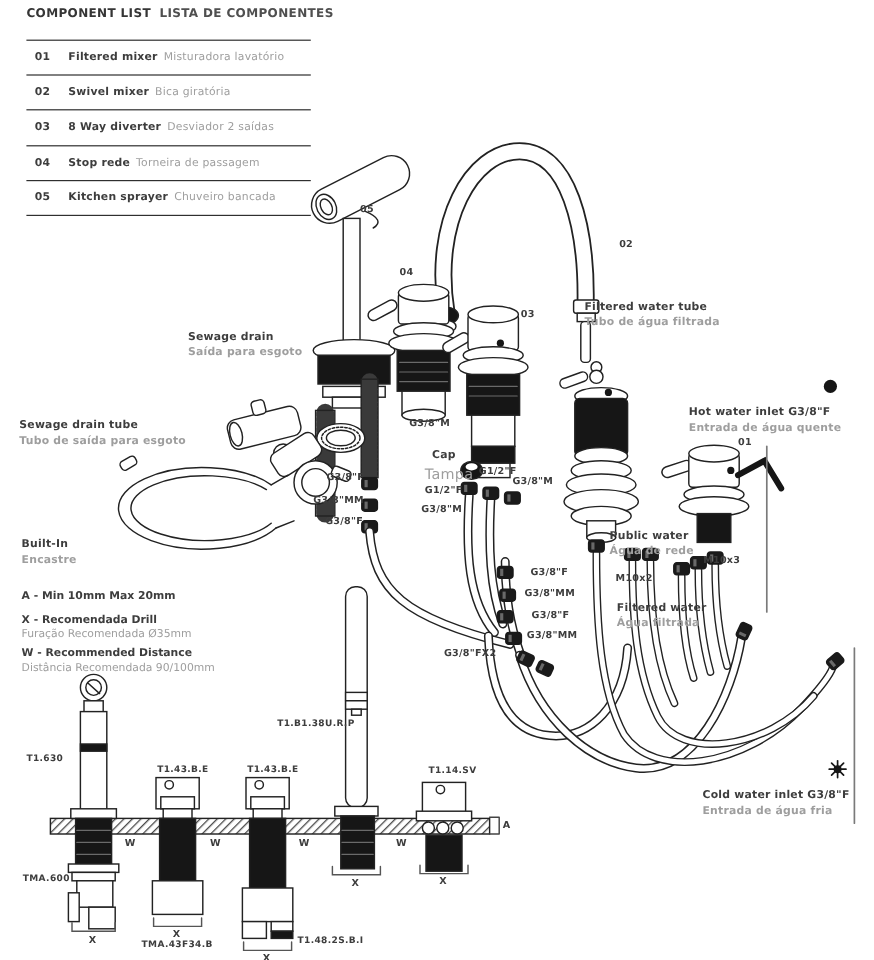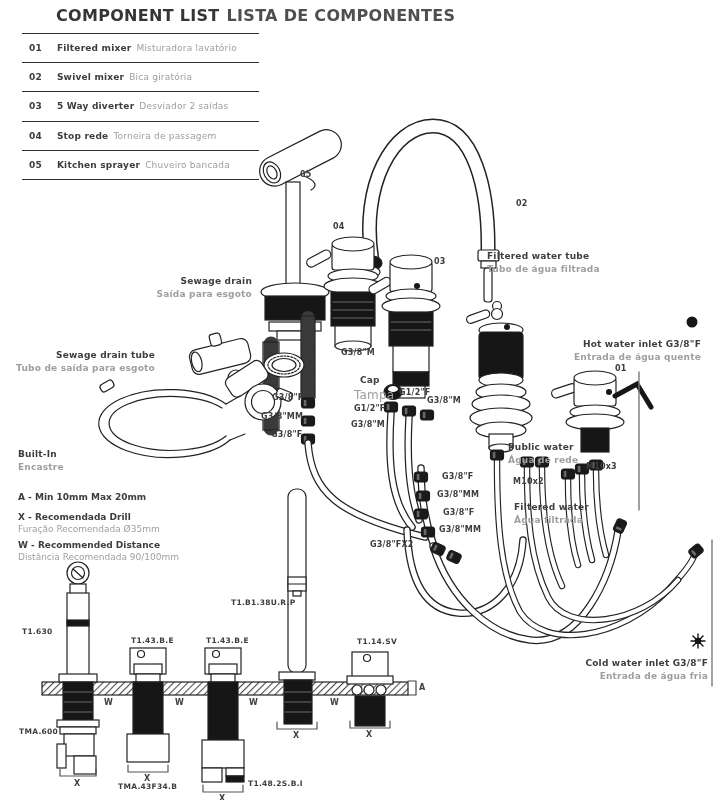--- a/index.html
+++ b/index.html
@@ -3,26 +3,26 @@
 <meta charset="utf-8">
 <style>
   html,body{margin:0;padding:0;background:#ffffff;}
   body{width:728px;height:800px;position:relative;overflow:hidden;
        font-family:"DejaVu Sans",sans-serif;color:#3d3d3d;}
   svg.art{position:absolute;left:0;top:0;z-index:0;}
   .lbl{position:absolute;z-index:2;white-space:nowrap;font-size:8px;font-weight:bold;
        color:#3d3d3d;letter-spacing:.2px;}
   .two{font-size:9px;line-height:13px;}
   .two .pt{color:#9e9e9e;font-weight:bold;}
-  .ra{text-align:right;}
+  .ra{text-align:left;}
   .gray{color:#9e9e9e;font-weight:normal;}
   .code{font-size:7.5px;letter-spacing:.3px;}
   .num{font-size:8px;}
   .dim{font-size:8px;}
-  .hdr{position:absolute;left:22px;top:6px;z-index:2;font-size:16px;letter-spacing:.3px;margin-left:34px;}
+  .hdr{position:absolute;left:22px;top:6px;z-index:2;font-size:10px;letter-spacing:.3px;}
   .hdr .en{font-weight:bold;color:#353535;}
   .hdr .pt{font-weight:600;color:#4f4f4f;margin-left:7px;}
   .plist{position:absolute;left:22px;top:33px;width:237px;z-index:2;}
   .plist{border-bottom:1.5px solid #2f2f2f;}
   .prow{height:28.2px;border-top:1.5px solid #2f2f2f;display:flex;align-items:center;
         font-size:9px;letter-spacing:.2px;}
   .prow .n{font-weight:bold;margin:0 15px 0 7px;}
   .prow .en{font-weight:bold;margin-right:5px;}
   .prow .pt{color:#9e9e9e;}
   .note{position:absolute;left:18px;z-index:2;font-size:9px;line-height:12px;}
@@ -338,21 +338,21 @@
     <span class="en">Filtered mixer</span>
     <span class="pt">Misturadora lavatório</span>
   </div>
   <div class="prow">
     <span class="n">02</span>
     <span class="en">Swivel mixer</span>
     <span class="pt">Bica giratória</span>
   </div>
   <div class="prow">
     <span class="n">03</span>
-    <span class="en">5 Way diverter</span>
+    <span class="en">8 Way diverter</span>
     <span class="pt">Desviador 2 saídas</span>
   </div>
   <div class="prow">
     <span class="n">04</span>
     <span class="en">Stop rede</span>
     <span class="pt">Torneira de passagem</span>
   </div>
   <div class="prow">
     <span class="n">05</span>
     <span class="en">Kitchen sprayer</span>

